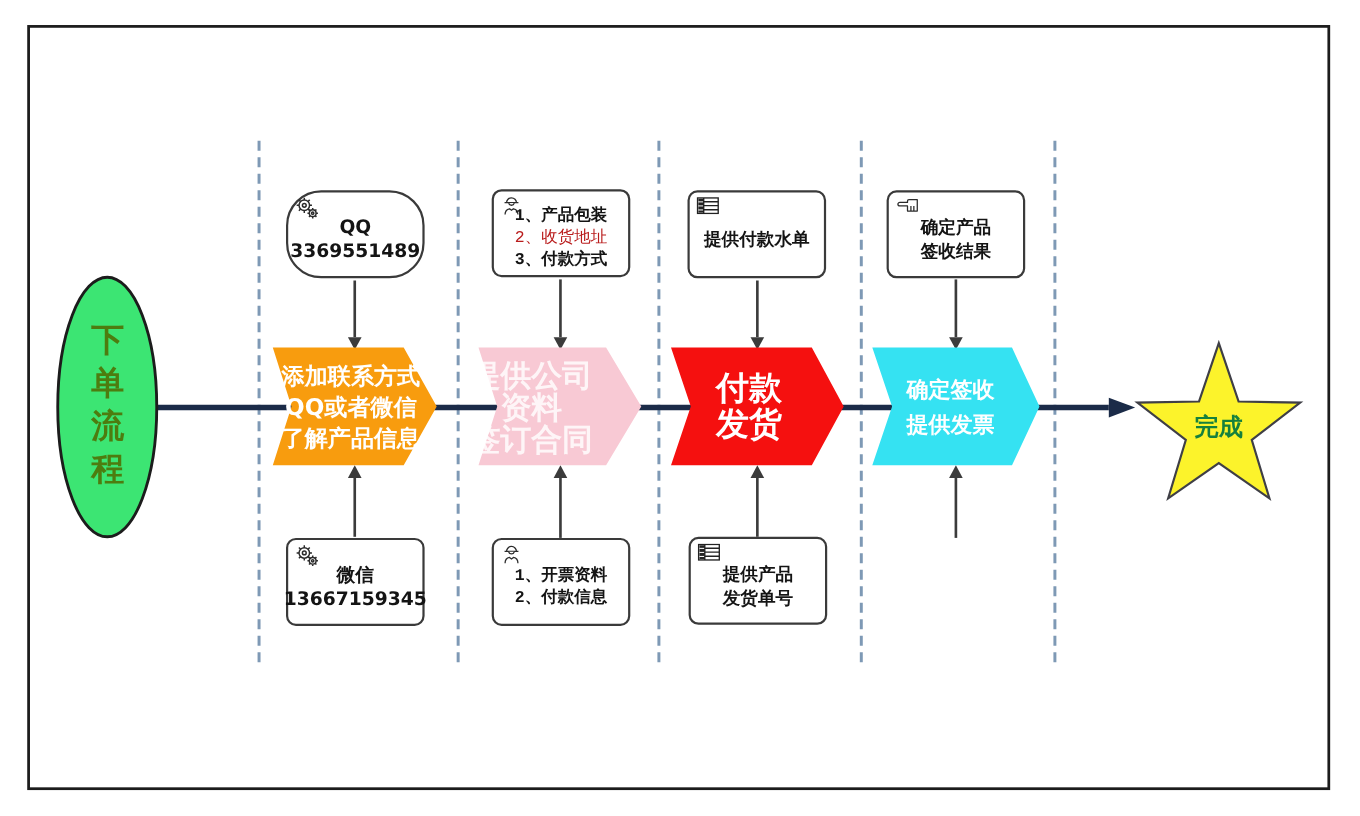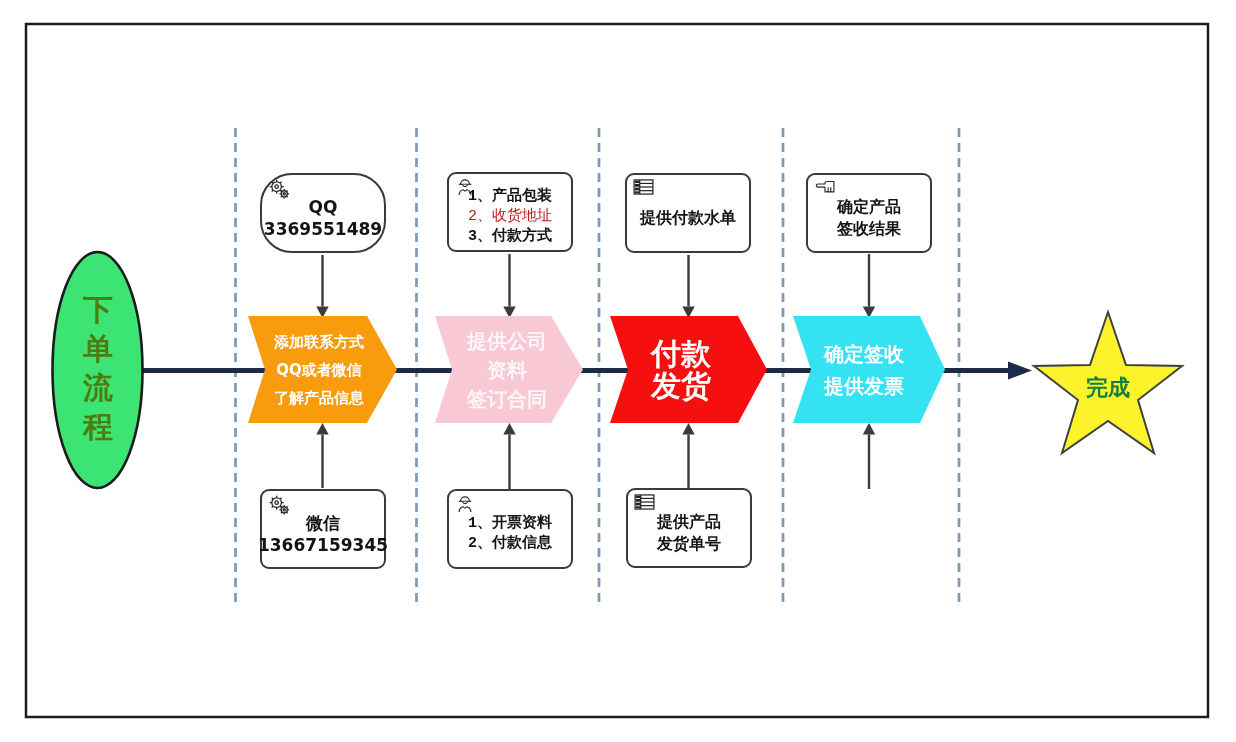--- a/index.html
+++ b/index.html
@@ -31,22 +31,22 @@
   .note.big .nline { font-size:17px; line-height:22px; }
   .note.sm  .nline { font-size:15px; line-height:20px;font-family:Liberation Mono, monospace; }
   .nline.muted { color:#b91c1c; font-weight:normal; }
 
   
   .chev-label {
     position:absolute; color:#ffffff; font-weight:bold; text-align:center;
     display:flex; flex-direction:column; justify-content:center; pointer-events:none;
   }
   .chev-label div { white-space:nowrap; }
-  .cl1 { left:250px; top:320px; width:138px; height:100px; font-size:15px; line-height:28px; }
-  .cl2 { left:444px; top:318px; width:126px; height:104px; font-size:20px; line-height:29px; color:rgba(255,255,255,0.82); }
+  .cl1 { left:250px; top:320px; width:138px; height:100px; font-size:21px; line-height:28px; }
+  .cl2 { left:420px; top:318px; width:126px; height:104px; font-size:28px; line-height:29px; color:rgba(255,255,255,0.82); }
   .cl3 { left:612px; top:318px; width:138px; height:104px; font-size:30px; line-height:32px; }
   .cl4 { left:795px; top:318px; width:138px; height:104px; font-size:20px; line-height:32px; }
 
   
   .vtext {
     position:absolute; left:79px; top:290px; width:38px;
     font-size:30px; line-height:39px; font-weight:bold; color:#4d7c0f;
     text-align:center; word-break:break-all;
   }
 

